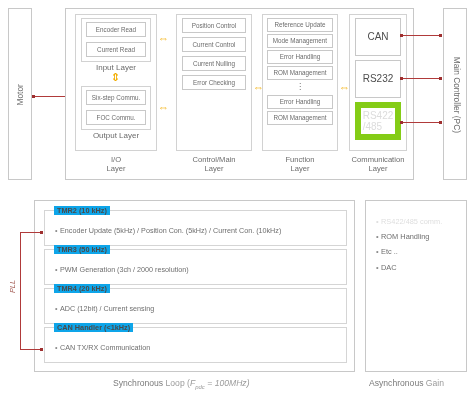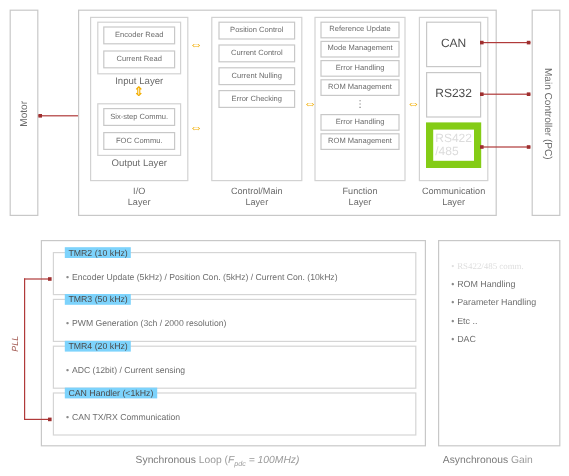--- a/index.html
+++ b/index.html
@@ -22,27 +22,27 @@
   .rotL{transform:rotate(-90deg);}
   .rotR{transform:rotate(90deg);}
   
   .rline{position:absolute;background:#b03a3a;height:1px;}
   .rdot{position:absolute;width:3px;height:3px;background:#9e2f2f;}
   
   .yarrowH{position:absolute;color:#f2ad00;font-size:11px;line-height:1;font-weight:bold;}
   .yarrowV{position:absolute;color:#f2ad00;font-size:11px;line-height:1;font-weight:bold;}
   
   .grp{position:absolute;border:1px solid #d5d5d5;background:#fff;}
-  .grp-title{position:absolute;background:#7dd3fc;padding:0 3px;font-size:7.3px;
-             font-weight:normal;color:#4a4a4a;white-space:nowrap;}
+  .grp-title{position:absolute;background:#0ea5e9;padding:0 3px;font-size:7.3px;
+             font-weight:bold;color:#4a4a4a;white-space:nowrap;}
   .grp-body{position:absolute;font-size:7.2px;color:#6e6e6e;white-space:nowrap;}
   .bullet{display:inline-block;width:5px;color:#8a8a8a;}
   .asynclist{position:absolute;font-size:7.4px;color:#6e6e6e;line-height:15.2px;}
   .asynclist div{white-space:nowrap;}
-  .dimrow{color:#dedede;font-family:Liberation Serif, serif;}
+  .dimrow{color:#dedede;}
   .caption{position:absolute;font-size:8.6px;color:#7a7a7a;white-space:nowrap;}
   .caption .dimw{color:#9b9b9b;}
   .caption i{font-style:italic;}
   .pll{position:absolute;font-size:7.4px;font-style:italic;color:#a0564e;}
 </style>
 </head>
 <body>
 
 <div class="abs box" style="left:8px;top:8px;width:24px;height:172px;">
   <div class="abs lbl" style="left:0;top:0;width:24px;height:172px;">
@@ -168,20 +168,19 @@
 </div>
 
 <div class="caption" style="left:113px;top:378px;">
   <span>Synchronous</span><span class="dimw"> Loop (</span><i class="dimw">F</i><sub class="dimw" style="font-size:6px;font-style:italic;">pdc</sub><i class="dimw"> = 100MHz)</i>
 </div>
 
 <div class="abs box" style="left:365px;top:200px;width:102px;height:172px;"></div>
 <div class="asynclist" style="left:376px;top:214px;">
   <div class="dimrow"><span class="bullet" style="color:#dedede;">•</span><span>RS422/485 comm.</span></div>
   <div><span class="bullet">•</span><span>ROM Handling</span></div>
-  <div><span class="bullet">•</span><span>Parameter Handling</span></div>
   <div><span class="bullet">•</span><span>Etc ..</span></div>
   <div><span class="bullet">•</span><span>DAC</span></div>
 </div>
 
 <div class="caption" style="left:369px;top:378px;">
   <span>Asynchronous</span><span class="dimw"> Gain</span>
 </div>
 
 </body></html>

